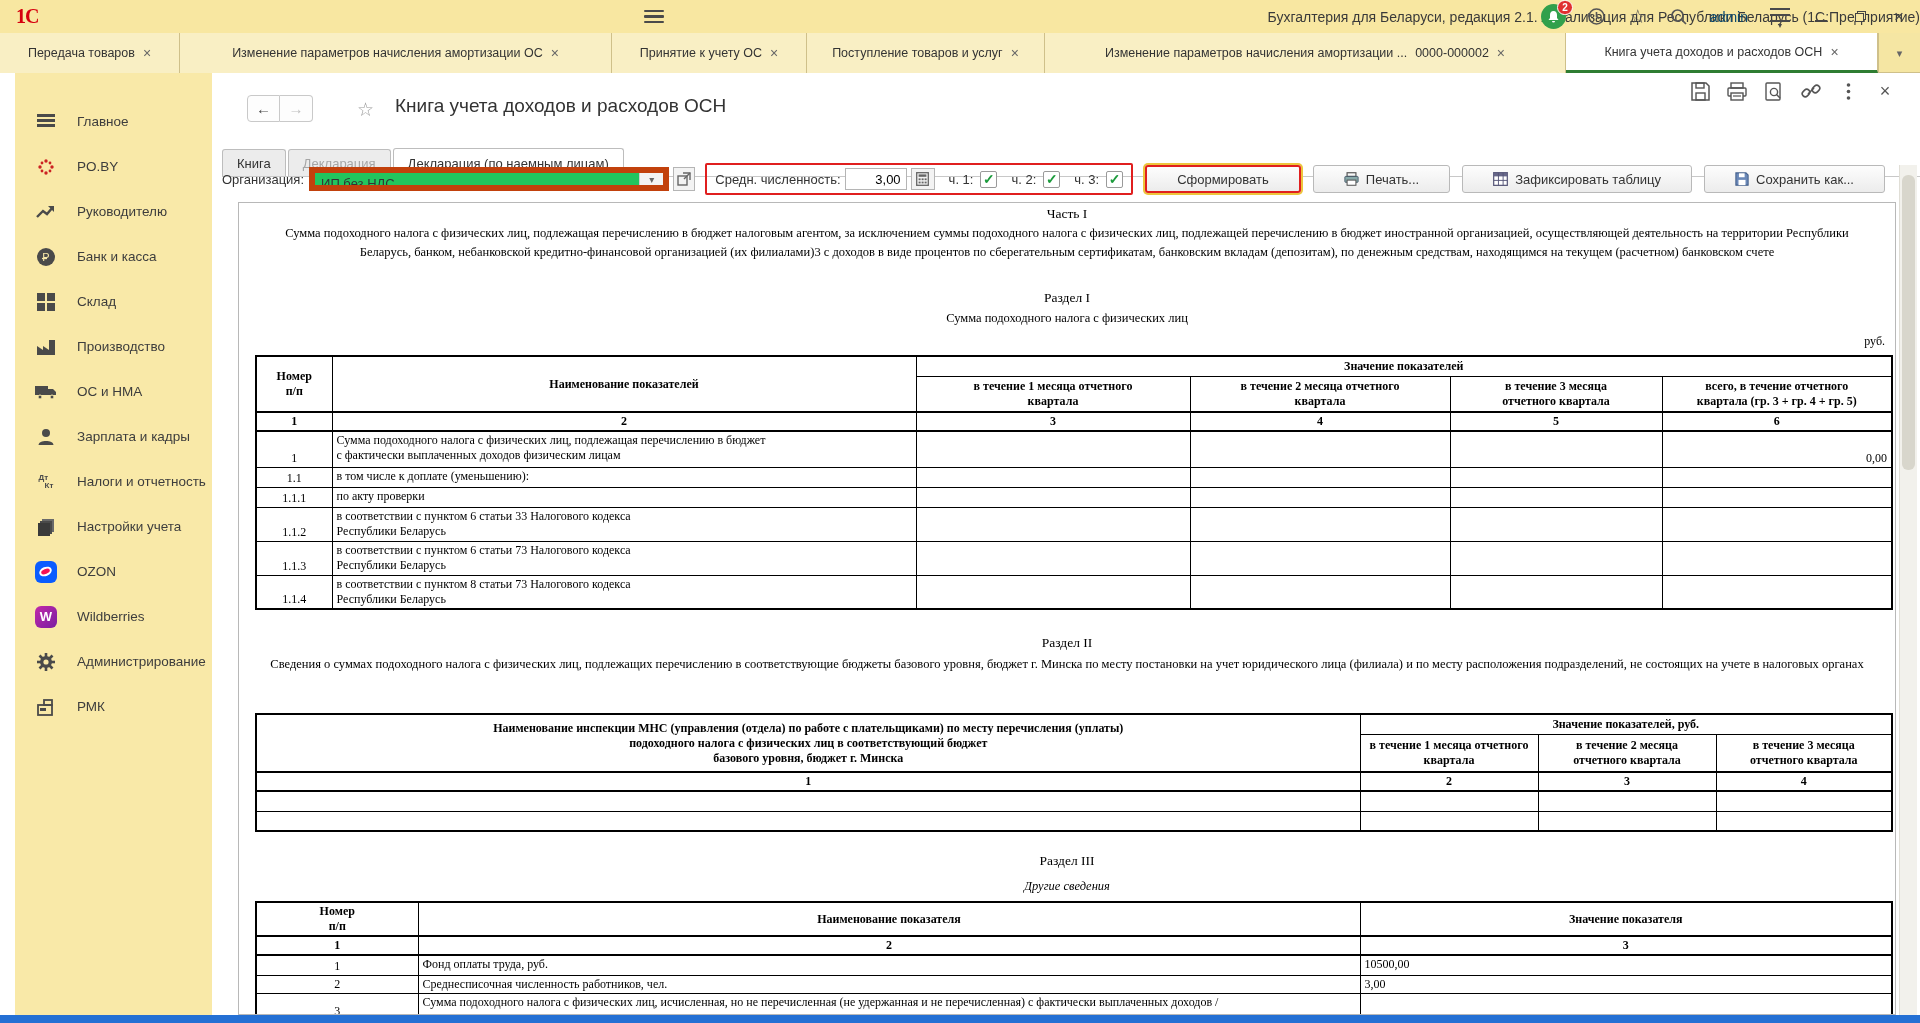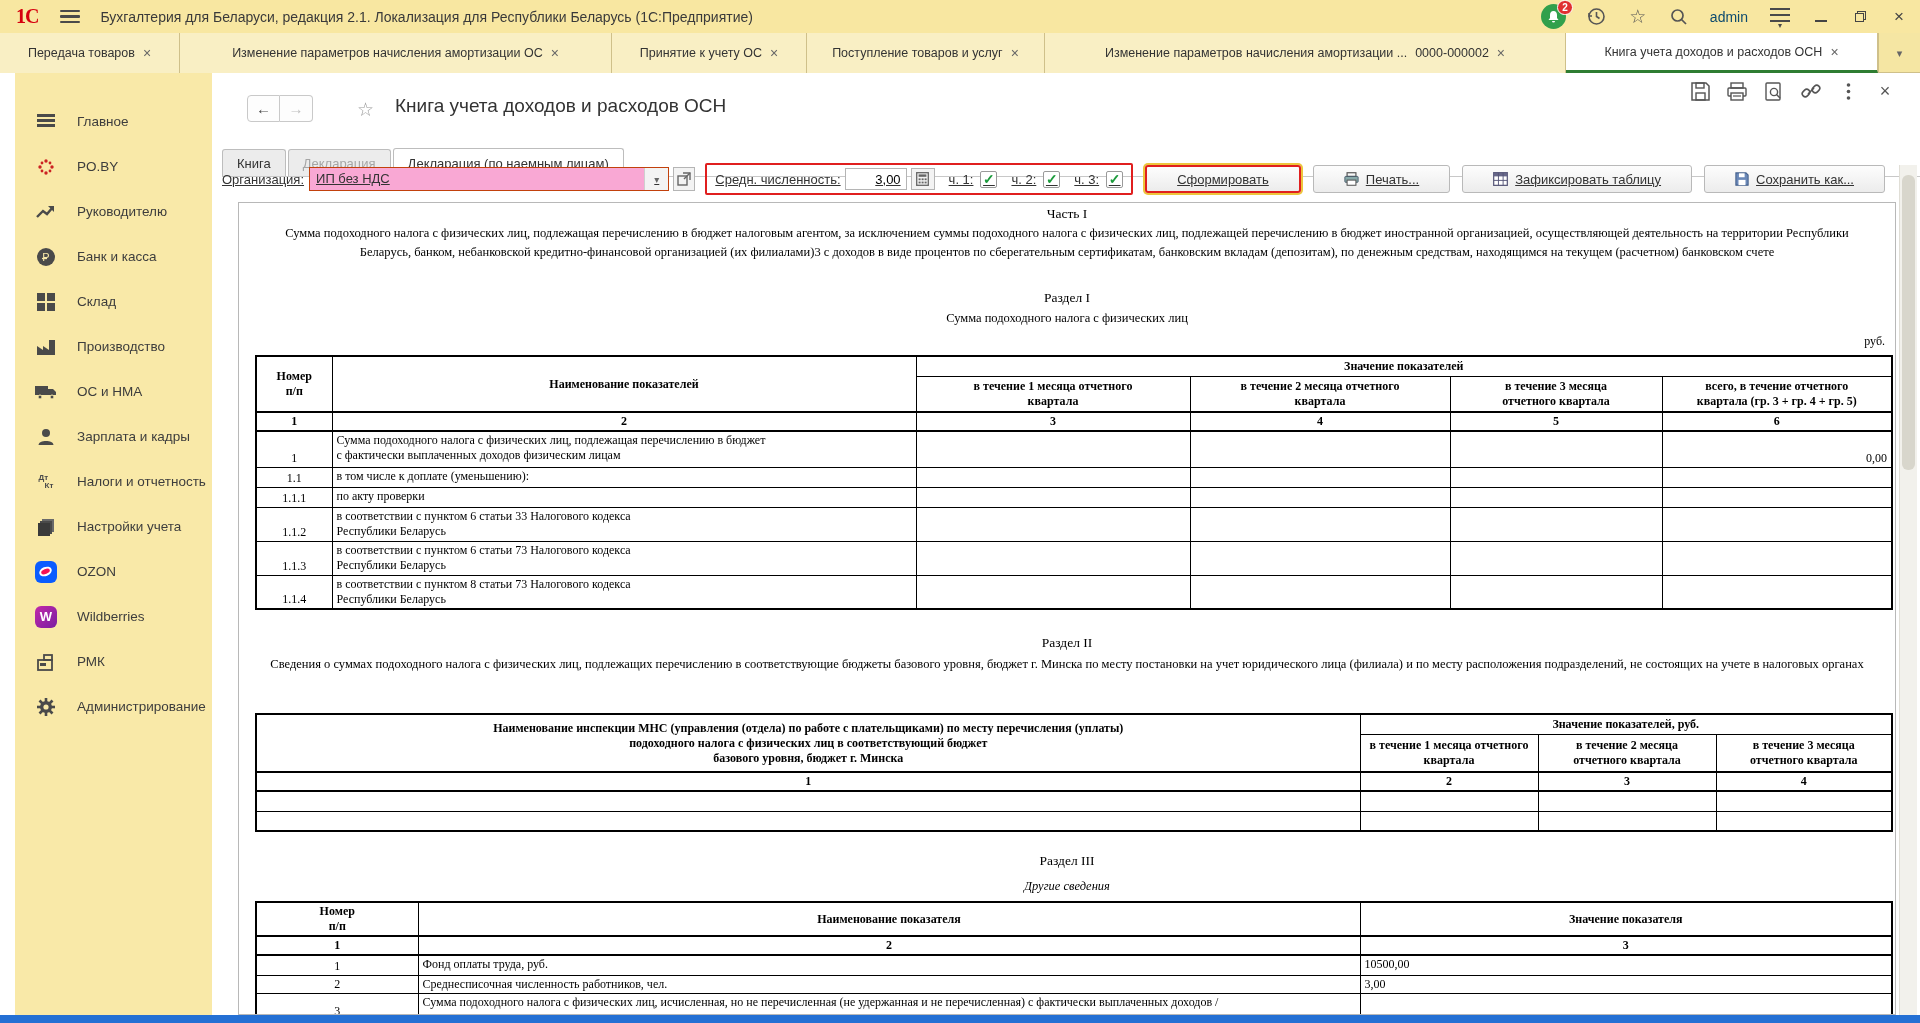--- a/index.html
+++ b/index.html
@@ -1,20 +1,20 @@
 <!DOCTYPE html>
 <html><head>
 <meta charset="utf-8">
 <style>
   * { margin:0; padding:0; box-sizing:border-box; }
   html,body { width:1920px; height:1023px; overflow:hidden; font-family:"Liberation Sans",sans-serif; background:#fff; }
   body { position:relative; }
 
   
-  .titlebar { position:absolute; left:0; top:0; width:1920px; height:33px; background:#f8e7a1; display:flex; align-items:center; }
+  .titlebar { position:absolute; left:0; top:0; width:1920px; height:33px; background:#f8e7a1; display:flex; align-items:center;justify-content:space-between; }
   .logo1c { margin-left:16px; font-weight:bold; font-size:20px; color:#d6000f; font-family:"Liberation Serif",serif; letter-spacing:-1px; }
   .hamb { margin-left:22px; width:20px; cursor:pointer; }
   .hamb div { height:2.5px; background:#4a4a4a; margin:3px 0; border-radius:1px; }
   .apptitle { margin-left:20px; font-size:14px; color:#3a3a3a; }
   .tb-right { position:absolute; right:0; top:0; height:33px; display:flex; align-items:center; gap:21px; padding-right:12px; }
   .bell { position:relative; width:25px; height:25px; background:#31a04c; border-radius:50%; display:flex; align-items:center; justify-content:center; }
   .badge { position:absolute; top:-4px; right:-7px; background:#e03030; color:#fff; font-size:10px; font-weight:bold; border-radius:8px; padding:1px 4px; border:1px solid #fff; }
   .tbicon { width:20px; height:20px; display:flex; align-items:center; justify-content:center; color:#555; }
   .adminname { font-size:14px; color:#0c4a6e; }
   .menucaret { display:flex; flex-direction:column; align-items:center; width:22px; }
@@ -60,23 +60,23 @@
   .headicons { position:absolute; right:25px; top:8px; display:flex; gap:17px; align-items:center; color:#555; }
   .hicon { width:20px; height:20px; display:flex; align-items:center; justify-content:center; cursor:pointer; }
 
   
   .subtabs { position:absolute; left:10px; right:0; top:74px; height:30px; display:flex; align-items:flex-end; border-bottom:1px solid #c8c8c8; }
   .stab { height:27px; padding:0 14px; display:flex; align-items:center; font-size:13px; color:#333; background:#ececec; border:1px solid #bdbdbd; border-bottom:none; border-radius:3px 3px 0 0; margin-right:2px; cursor:pointer; }
   .stab.disabled { color:#a6a6a6; }
   .stab.active { background:#fff; margin-bottom:-1px; height:29px; }
 
   
-  .controls { position:absolute; left:10px; right:35px; top:89px; height:34px; display:flex; align-items:center; font-size:13px; color:#333;text-decoration:underline; }
+  .controls { position:absolute; left:10px; right:35px; top:89px; height:34px; display:flex; align-items:center; font-size:13px; color:#333; }
   .clabel { white-space:nowrap; }
-  .combo { display:flex; height:24px; border:1px solid #c2410c; width:432px; margin-left:5px; background:#f9a8d4; }
+  .combo { display:flex; height:24px; border:6px solid #c2410c; width:432px; margin-left:5px; background:#22c55e; }
   .combo .cval { flex:1; padding:3px 6px; font-size:13px; overflow:hidden; white-space:nowrap; }
   .combo .drop { width:24px; border-left:1px solid #cfcfcf; background:#f3f3f3; display:flex; align-items:center; justify-content:center; color:#666; font-size:10px; cursor:pointer; }
   .sqbtn { width:26px; height:24px; border:1px solid #b5b5b5; background:#f3f3f3; margin-left:4px; display:flex; align-items:center; justify-content:center; cursor:pointer; }
   .redgroup { display:flex; align-items:center; height:32px; border:2px solid #e01f1f; border-radius:2px; margin-left:10px; padding:0 8px; gap:4px; }
   .numinput { width:62px; height:22px; border:1px solid #b5b5b5; text-align:right; padding:2px 5px; font-size:13px; background:#fff; }
   .calcbtn { width:24px; height:22px; border:1px solid #b5b5b5; background:#f3f3f3; display:flex; align-items:center; justify-content:center; cursor:pointer; }
   .cblbl { margin-left:10px; white-space:nowrap; }
   .cbox { width:17px; height:17px; border:1px solid #9a9a9a; border-radius:2px; background:#fff; display:flex; align-items:center; justify-content:center; margin-left:3px; cursor:pointer; }
   .cbox .ck { color:#1c9b3c; font-weight:bold; font-size:14px; line-height:14px; }
   .btn { height:28px; border:1px solid #b9b9b9; border-radius:3px; background:linear-gradient(#fdfdfd,#ececec); display:flex; align-items:center; justify-content:center; gap:7px; padding:0 30px; font-size:13px; color:#333; margin-left:12px; white-space:nowrap; cursor:pointer; }
@@ -307,42 +307,42 @@
     <span class="slabel">OZON</span>
   </div>
   <div class="sitem">
     <span class="sicon">
         <span class="wbic">W</span>
       </span>
     <span class="slabel">Wildberries</span>
   </div>
   <div class="sitem">
     <span class="sicon">
-        <svg width="20" height="18" viewBox="0 0 20 18">
-          <rect x="2" y="7" width="14" height="10" fill="none" stroke="#4a4a4a" stroke-width="1.8"></rect>
-          <rect x="8" y="2" width="8" height="5" fill="none" stroke="#4a4a4a" stroke-width="1.8"></rect>
-          <rect x="4" y="10" width="6" height="3" fill="#4a4a4a"></rect>
-        </svg>
-      </span>
-    <span class="slabel">РМК</span>
-  </div>
-  <div class="sitem">
-    <span class="sicon">
         <svg width="20" height="20" viewBox="0 0 20 20">
           <g stroke="#4a4a4a" stroke-width="2.6">
             <line x1="10" y1="1" x2="10" y2="19"></line>
             <line x1="1" y1="10" x2="19" y2="10"></line>
             <line x1="3.5" y1="3.5" x2="16.5" y2="16.5"></line>
             <line x1="16.5" y1="3.5" x2="3.5" y2="16.5"></line>
           </g>
           <circle cx="10" cy="10" r="6" fill="#4a4a4a"></circle>
           <circle cx="10" cy="10" r="2.6" fill="#f9e9a8"></circle>
         </svg>
       </span>
     <span class="slabel">Администрирование</span>
+  </div>
+  <div class="sitem">
+    <span class="sicon">
+        <svg width="20" height="18" viewBox="0 0 20 18">
+          <rect x="2" y="7" width="14" height="10" fill="none" stroke="#4a4a4a" stroke-width="1.8"></rect>
+          <rect x="8" y="2" width="8" height="5" fill="none" stroke="#4a4a4a" stroke-width="1.8"></rect>
+          <rect x="4" y="10" width="6" height="3" fill="#4a4a4a"></rect>
+        </svg>
+      </span>
+    <span class="slabel">РМК</span>
   </div>
 </div>
 
 <div class="content">
 
   <div class="pagehead">
     <div class="navbtns">
       <div class="navbtn back">←</div>
       <div class="navbtn fwd">→</div>
     </div>

